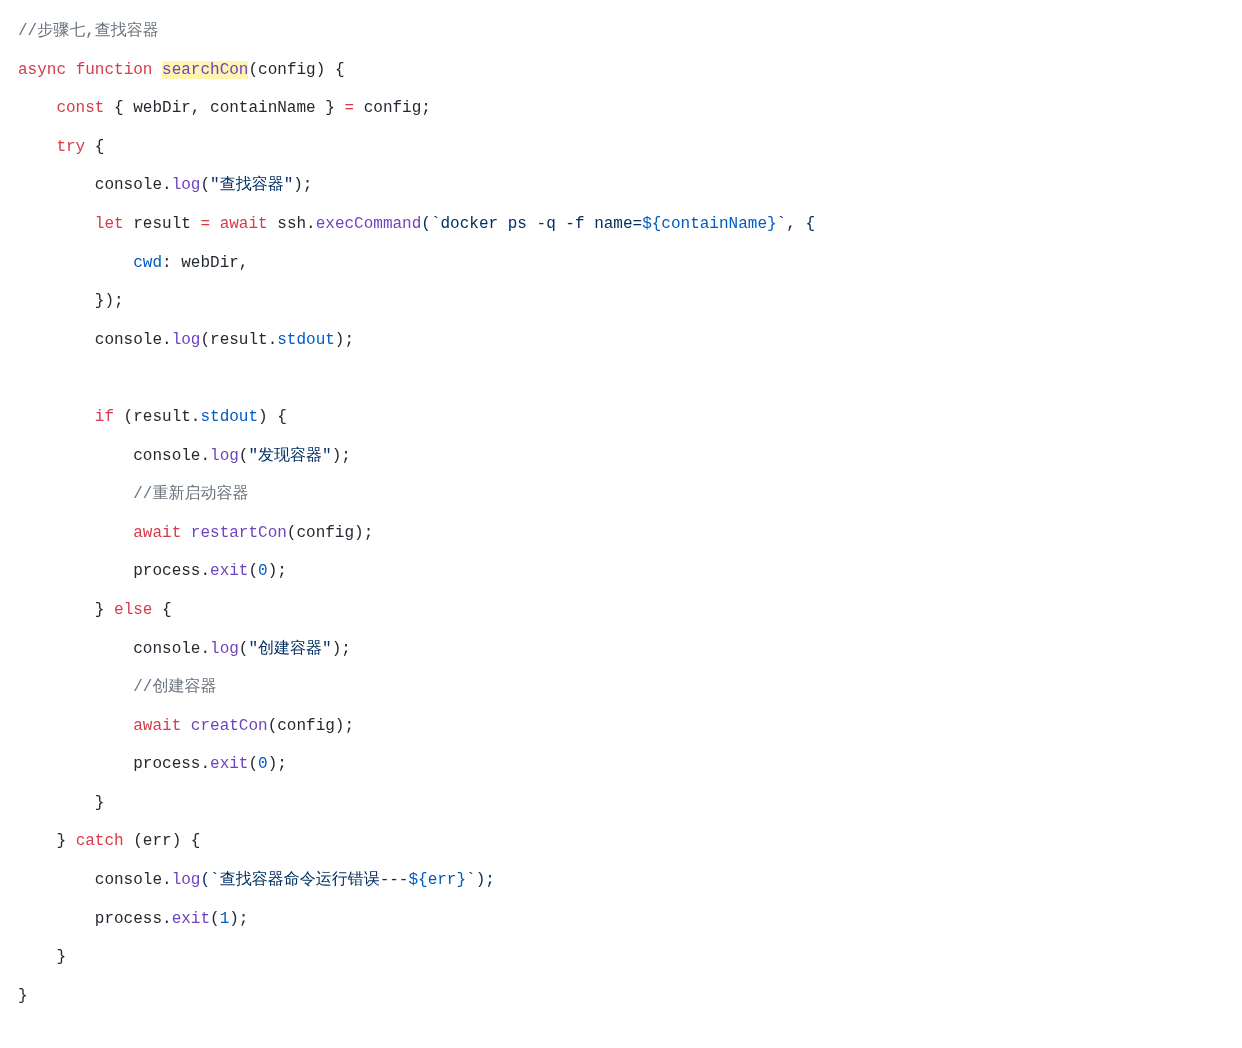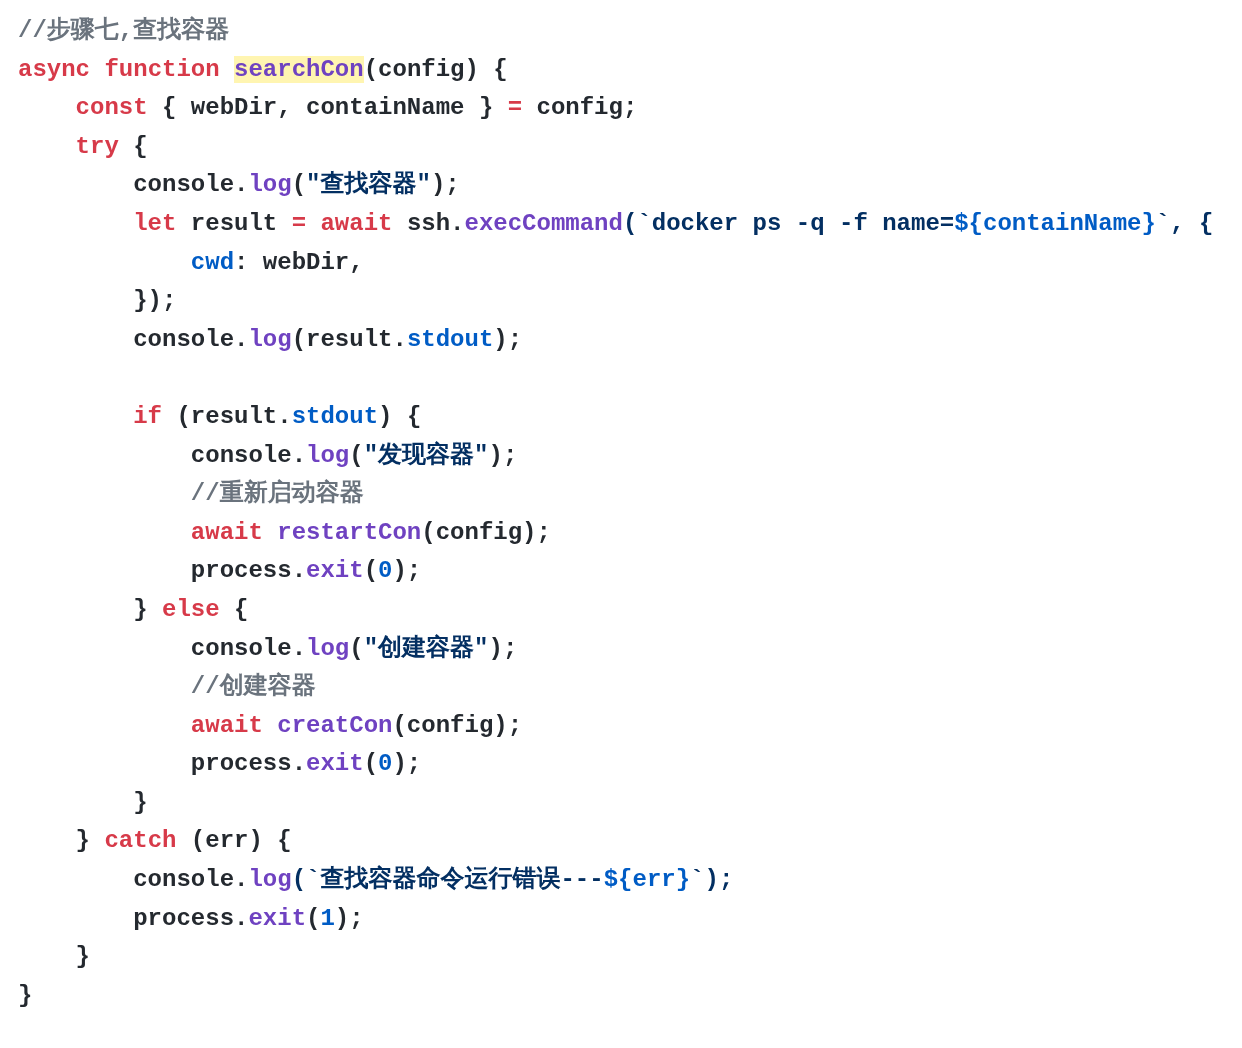--- a/index.html
+++ b/index.html
@@ -1,25 +1,25 @@
 <!DOCTYPE html>
 <html><head>
 <meta charset="utf-8">
 <style>
   html,body{margin:0;padding:0;background:#fff;}
   pre.code{
     font-family:"SFMono-Regular",Menlo,Consolas,"Liberation Mono",monospace;
-    font-size:24px;
+    font-size:16px;
     line-height:38.6px;
     letter-spacing:0;
     margin:0;
     padding:12px 0 16px 18px;
     white-space:pre;
     color:#24292f;
-    font-weight:700;
+    font-weight:400;
   }
   .cm{color:#6a737d;} 
   .kw{color:#d73a49;} 
   .kn{color:#005cc5;} 
   .fn{color:#6f42c1;} 
   .hl{background:#fff5b1;} 
   .st{color:#032f62;} 
   .p {color:#24292f;} 
 </style>
 </head>

